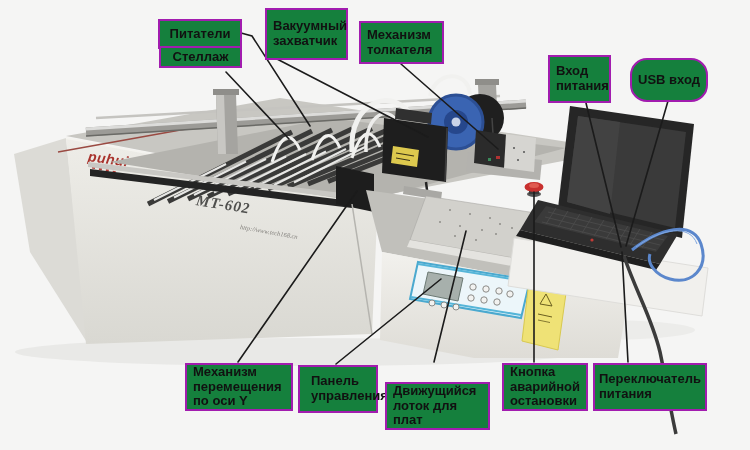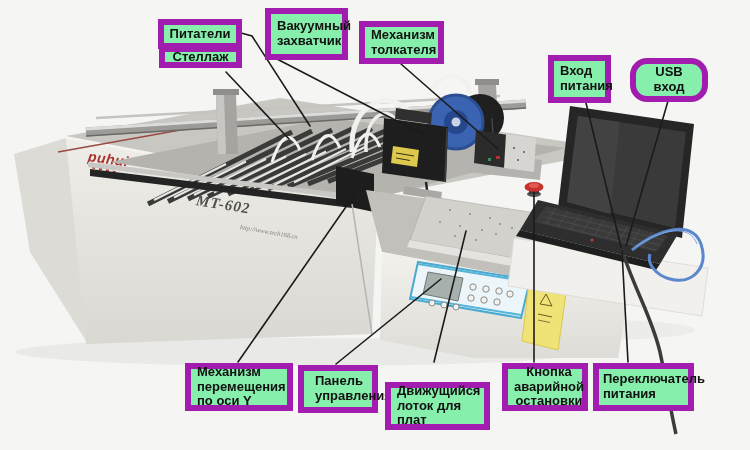--- a/index.html
+++ b/index.html
@@ -1,20 +1,20 @@
 <!DOCTYPE html>
 <html><head>
 <meta charset="utf-8">
 <style>
   html,body{margin:0;padding:0;background:#f5f5f4;}
   #stage{position:relative;width:750px;height:450px;overflow:hidden;
          font-family:"Liberation Sans",sans-serif;background:#f5f5f4;}
   #machine-art{position:absolute;left:0;top:0;}
-  .callout{position:absolute;box-sizing:border-box;background:#86efac;
-           border:6px solid #a21caf;color:#111;font-weight:700;
+  .callout{position:absolute;box-sizing:border-box;background:#15803d;
+           border:2px solid #a21caf;color:#111;font-weight:700;
            font-size:13px;line-height:1.13;padding:2px 6px;
            display:flex;align-items:center;white-space:pre-line;
            font-family:"Liberation Sans",sans-serif;}
   .callout.center{justify-content:center;text-align:center;}
   svg text{font-family:"Liberation Sans",sans-serif;}
   .serif{font-family:"Liberation Serif",serif;}
 </style>
 </head>
 <body>
 
@@ -270,18 +270,18 @@
   <div class="callout" style="left:548px;top:55px;width:63px;height:48px;">Вход
 питания</div>
   <div class="callout center" style="left:630px;top:58px;width:78px;height:44px;border-radius:17px;">USB вход</div>
   <div class="callout" style="left:185px;top:363px;width:108px;height:48px;">Механизм
 перемещения
 по оси Y</div>
   <div class="callout" style="left:298px;top:365px;width:80px;height:48px;padding-left:11px;">Панель
 управления</div>
   <div class="callout" style="left:385px;top:382px;width:105px;height:48px;">Движущийся
 лоток для плат</div>
-  <div class="callout" style="left:502px;top:363px;width:86px;height:48px;text-align:center;">Кнопка
+  <div class="callout" style="left:502px;top:363px;width:86px;height:48px;">Кнопка
 аварийной
 остановки</div>
-  <div class="callout" style="left:593px;top:363px;width:101px;height:48px;padding:2px 4px;">Переключатель
+  <div class="callout" style="left:593px;top:363px;width:114px;height:48px;padding:2px 4px;">Переключатель
 питания</div>
 </div>
 
 </body></html>

